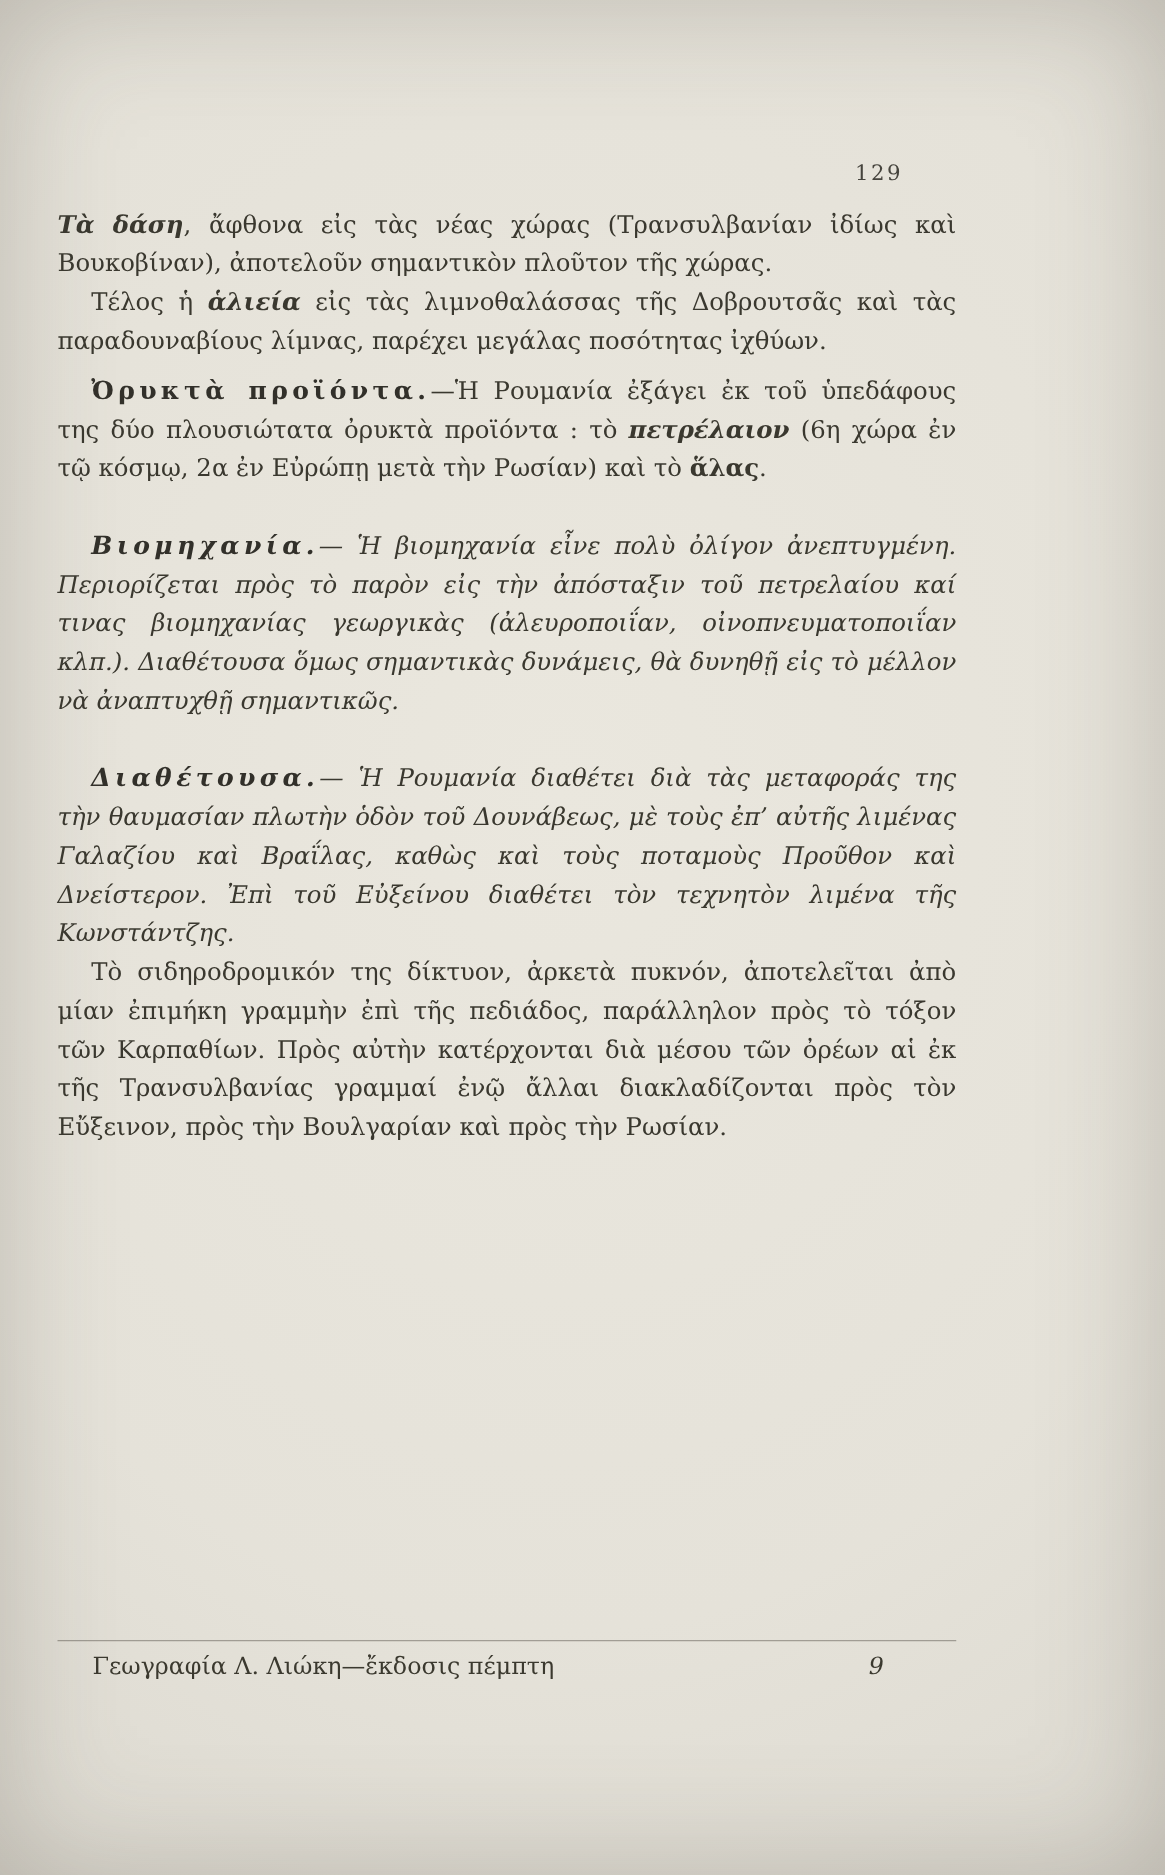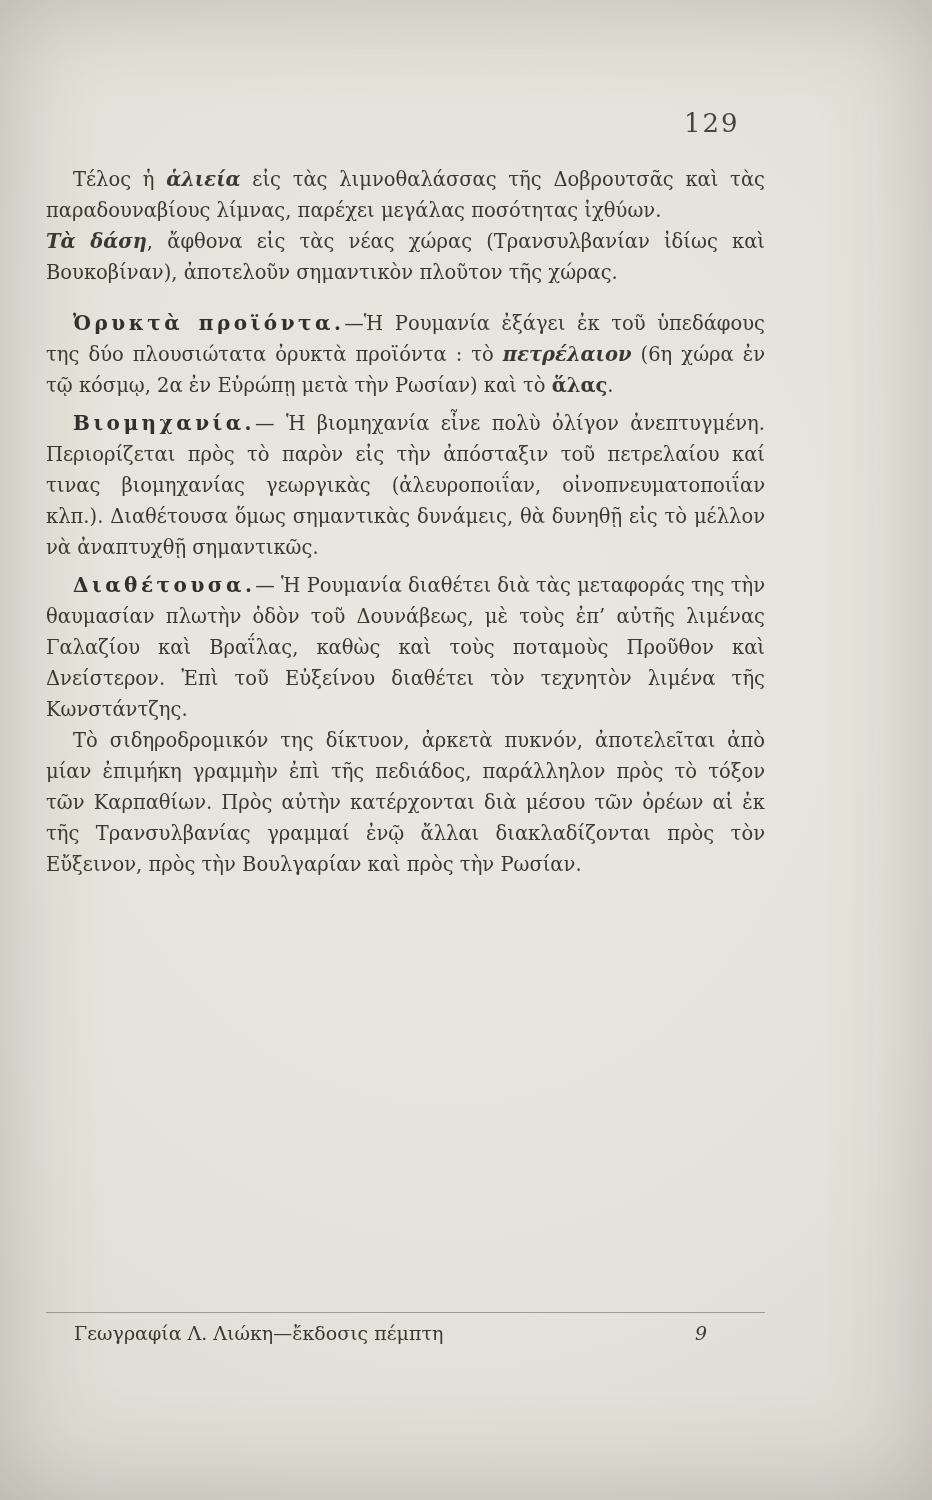--- a/index.html
+++ b/index.html
@@ -12,33 +12,33 @@
   }
   .page {
     position: relative;
     width: 932px; height: 1500px;
     background: radial-gradient(ellipse 120% 90% at 48% 42%,
       #eae7de 0%, #e5e2d9 50%, #dbd8cf 82%, #c9c6be 100%);
     box-shadow: inset 0 0 100px rgba(96, 90, 78, 0.30);
     color: #36342e;
   }
   .page-number {
-    position: absolute; top: 108px; left: 684px;
-    font-size: 26px; letter-spacing: 2px; color: #46443d;
+    position: absolute; top: 129px; left: 684px;
+    font-size: 17px; letter-spacing: 2px; color: #46443d;
   }
   .text-block {
     position: absolute; top: 164px; left: 46px; width: 719px;
     font-size: 19.5px; line-height: 31px;
     text-align: justify;
     color: #3a382f;
   }
   .para { margin: 0; }
   .indent { text-indent: 27px; }
-  .gap-sm { margin-top: 20px; }
-  .gap-md { margin-top: 7px; }
+  .gap-sm { margin-top: 9px; }
+  .gap-md { margin-top: 31px; font-style: italic; }
   .b  { font-weight: bold; }
   .bi { font-weight: bold; font-style: italic; }
   .section-head {
     font-weight: bold;
     letter-spacing: 3.5px;
     font-size: 20px;
     color: #32302a;
   }
   .footer {
     position: absolute; left: 46px; top: 1312px; width: 719px;
@@ -52,23 +52,23 @@
 </style>
 </head>
 <body>
 
 <div class="page">
 
   <div class="page-number">129</div>
 
   <div class="text-block">
 
+    <p class="para"><span class="bi">Τὰ δάση</span><span>, ἄφθονα εἰς τὰς νέας χώρας (Τρανσυλβανίαν ἰδίως καὶ Βουκοβίναν), ἀποτελοῦν σημαντικὸν πλοῦτον τῆς χώρας.</span></p>
+
     <p class="para indent"><span>Τέλος ἡ </span><span class="bi">ἁλιεία</span><span> εἰς τὰς λιμνοθαλάσσας τῆς Δοβρουτσᾶς καὶ τὰς παραδουναβίους λίμνας, παρέχει μεγάλας ποσότητας ἰχθύων.</span></p>
-
-    <p class="para"><span class="bi">Τὰ δάση</span><span>, ἄφθονα εἰς τὰς νέας χώρας (Τρανσυλβανίαν ἰδίως καὶ Βουκοβίναν), ἀποτελοῦν σημαντικὸν πλοῦτον τῆς χώρας.</span></p>
 
     <p class="para indent gap-sm"><span class="section-head">Ὀρυκτὰ προϊόντα.</span><span>—Ἡ Ρουμανία ἐξάγει ἐκ τοῦ ὑπεδάφους της δύο πλουσιώτατα ὀρυκτὰ προϊόντα : τὸ </span><span class="bi">πετρέλαιον</span><span> (6η χώρα ἐν τῷ κόσμῳ, 2α ἐν Εὐρώπῃ μετὰ τὴν Ρωσίαν) καὶ τὸ </span><span class="b">ἅλας</span><span>.</span></p>
 
 
 
     <p class="para indent gap-md"><span class="section-head">Βιομηχανία.</span><span>— Ἡ βιομηχανία εἶνε πολὺ ὀλίγον ἀνεπτυγμένη. Περιορίζεται πρὸς τὸ παρὸν εἰς τὴν ἀπόσταξιν τοῦ πετρελαίου καί τινας βιομηχανίας γεωργικὰς (ἀλευροποιΐαν, οἰνοπνευματοποιΐαν κλπ.). Διαθέτουσα ὅμως σημαντικὰς δυνάμεις, θὰ δυνηθῇ εἰς τὸ μέλλον νὰ ἀναπτυχθῇ σημαντικῶς.</span></p>
 
     <p class="para indent gap-md"><span class="section-head">Διαθέτουσα.</span><span>— Ἡ Ρουμανία διαθέτει διὰ τὰς μεταφοράς της τὴν θαυμασίαν πλωτὴν ὁδὸν τοῦ Δουνάβεως, μὲ τοὺς ἐπ’ αὐτῆς λιμένας Γαλαζίου καὶ Βραΐλας, καθὼς καὶ τοὺς ποταμοὺς Προῦθον καὶ Δνείστερον. Ἐπὶ τοῦ Εὐξείνου διαθέτει τὸν τεχνητὸν λιμένα τῆς Κωνστάντζης.</span></p>
 
     <p class="para indent"><span>Τὸ σιδηροδρομικόν της δίκτυον, ἀρκετὰ πυκνόν, ἀποτελεῖται ἀπὸ μίαν ἐπιμήκη γραμμὴν ἐπὶ τῆς πεδιάδος, παράλληλον πρὸς τὸ τόξον τῶν Καρπαθίων. Πρὸς αὐτὴν κατέρχονται διὰ μέσου τῶν ὀρέων αἱ ἐκ τῆς Τρανσυλβανίας γραμμαί ἐνῷ ἄλλαι διακλαδίζονται πρὸς τὸν Εὔξεινον, πρὸς τὴν Βουλγαρίαν καὶ πρὸς τὴν Ρωσίαν.</span></p>

